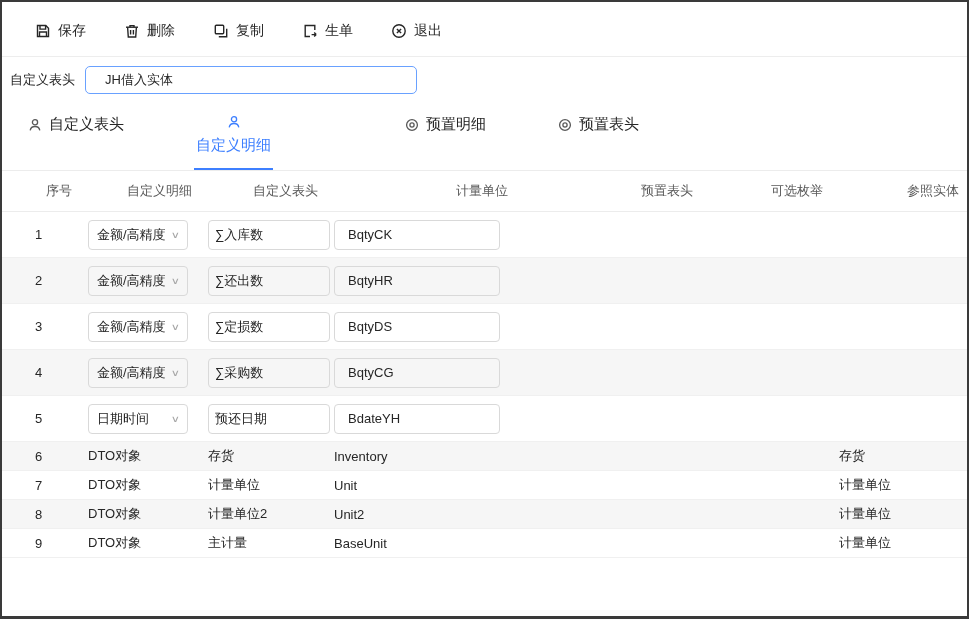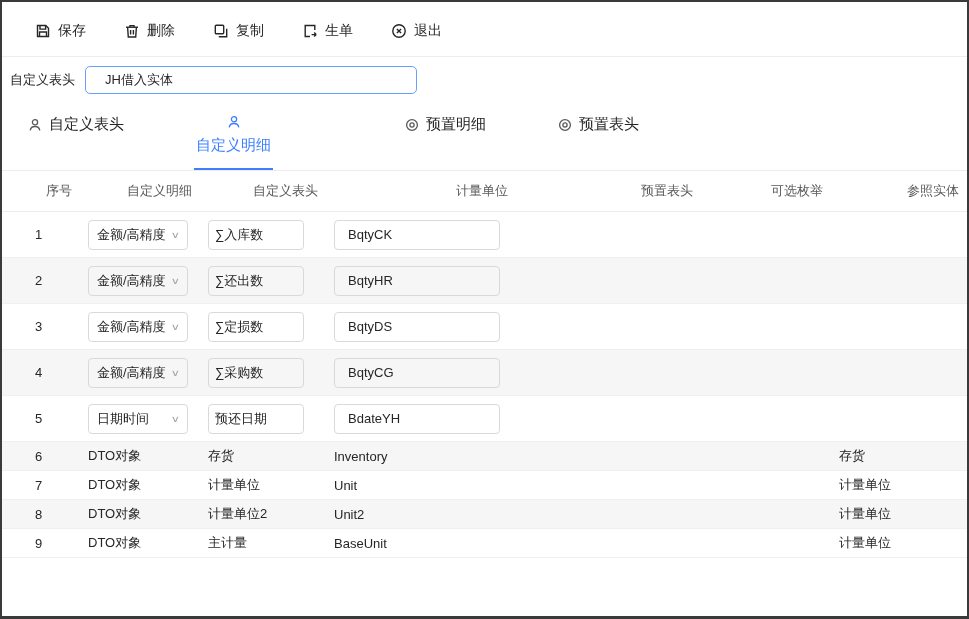--- a/index.html
+++ b/index.html
@@ -84,21 +84,21 @@
     width: 100px; height: 30px;
     border: 1px solid #d9d9d9; border-radius: 4px;
     padding: 0 8px; background: transparent; cursor: pointer;
   }
   .select .chev { color: #a6a6a6; font-size: 9px; transform: scaleX(1.4); }
   .cell-input {
     height: 30px; border: 1px solid #d9d9d9; border-radius: 4px;
     padding: 0 8px; font-size: 13px; color: #262626;
     font-family: inherit; background: transparent; outline: none;
   }
-  .cell-input.w-title { width: 96px; padding-left: 6px; }
+  .cell-input.w-title { width: 122px; padding-left: 6px; }
   .cell-input.w-name { width: 166px; padding-left: 13px; }
 </style>
 </head>
 <body>
 
 <div class="window">
 
 
   <div class="toolbar" id="toolbar">
       <button class="tb-btn">

